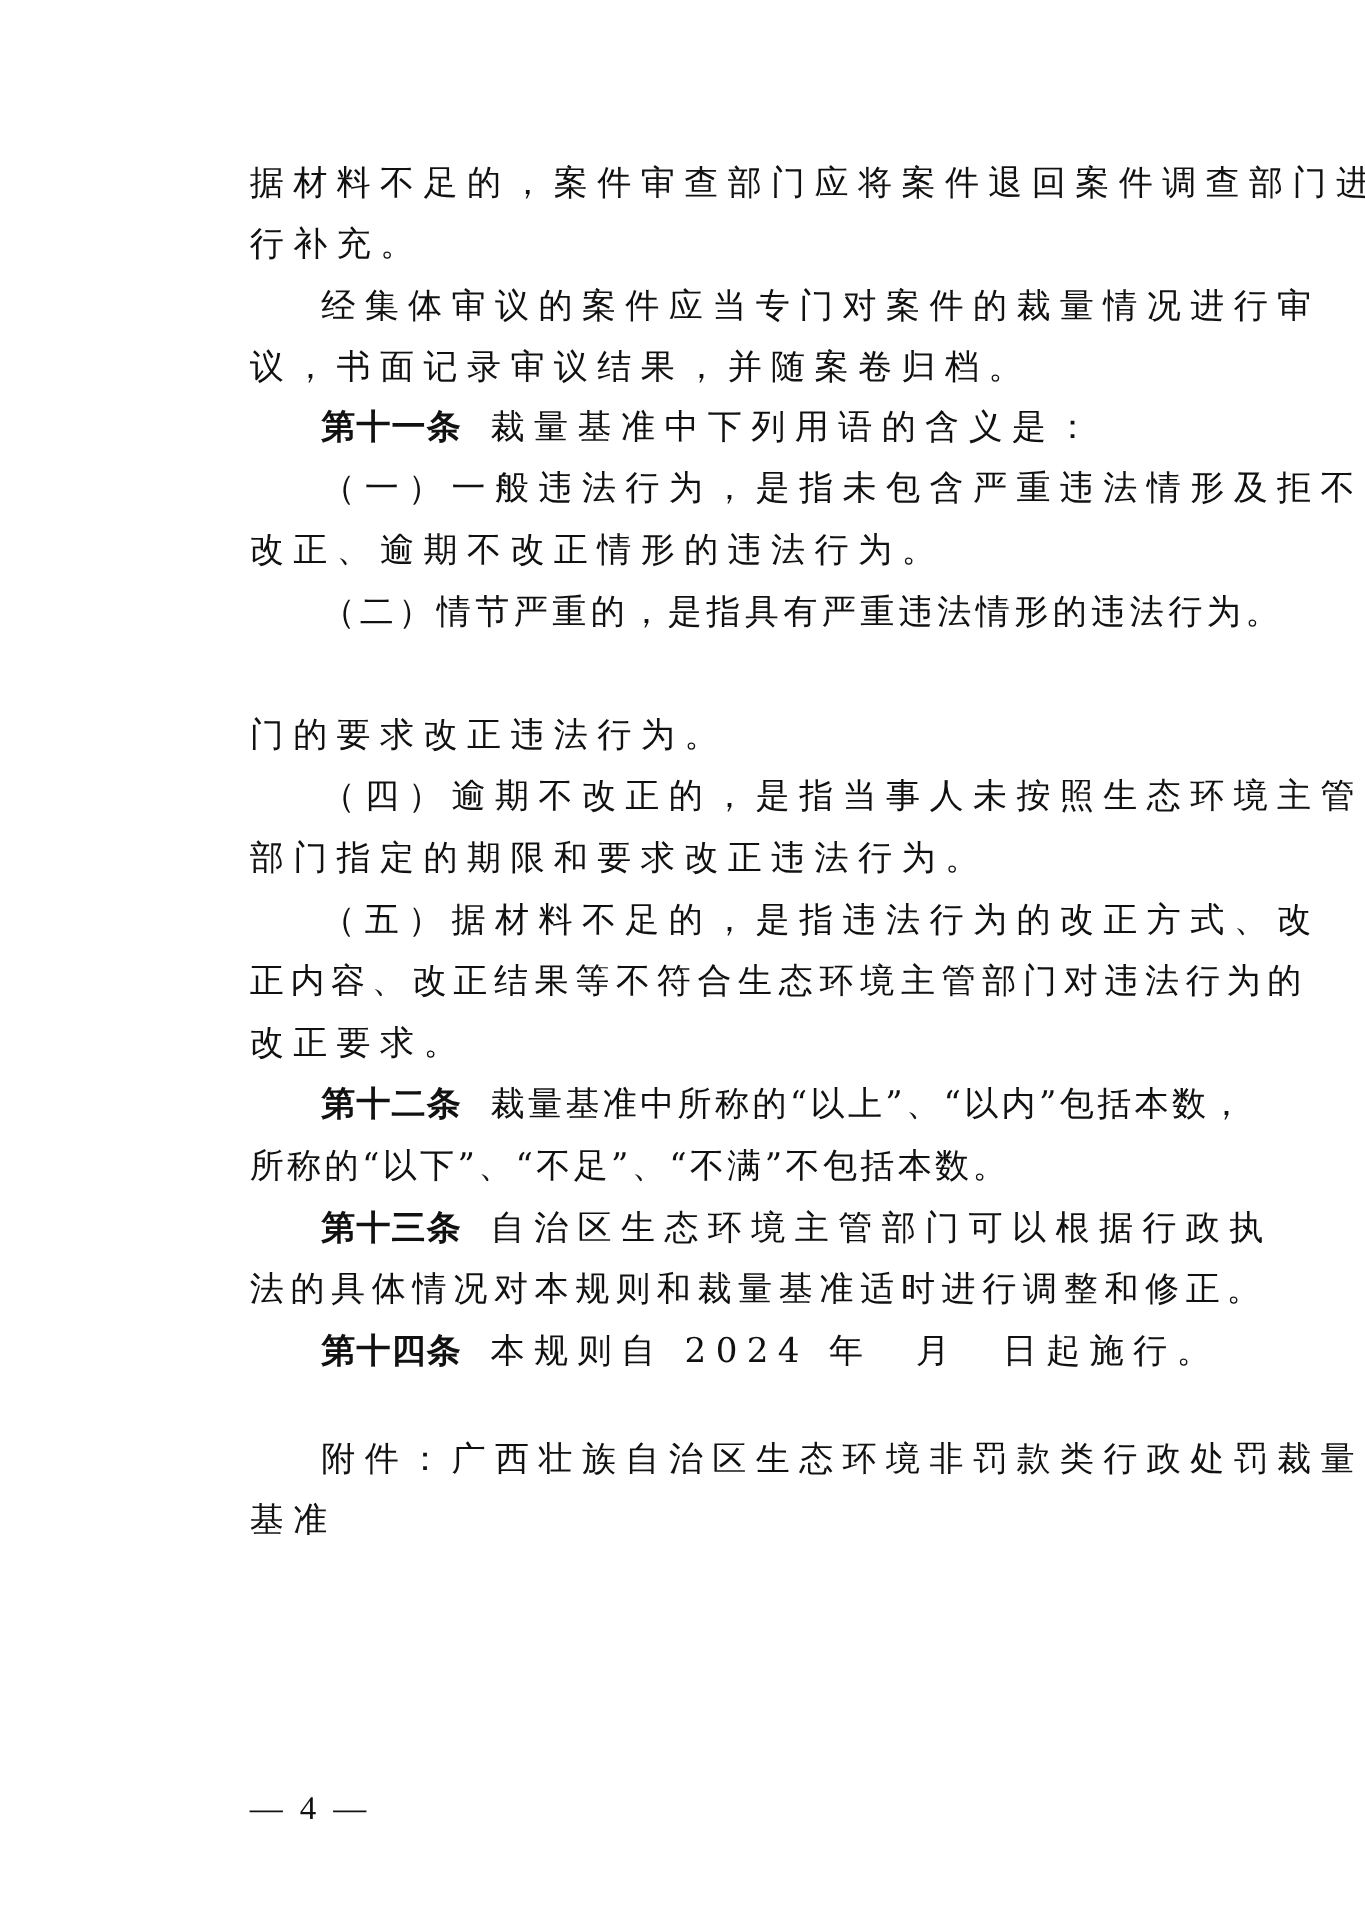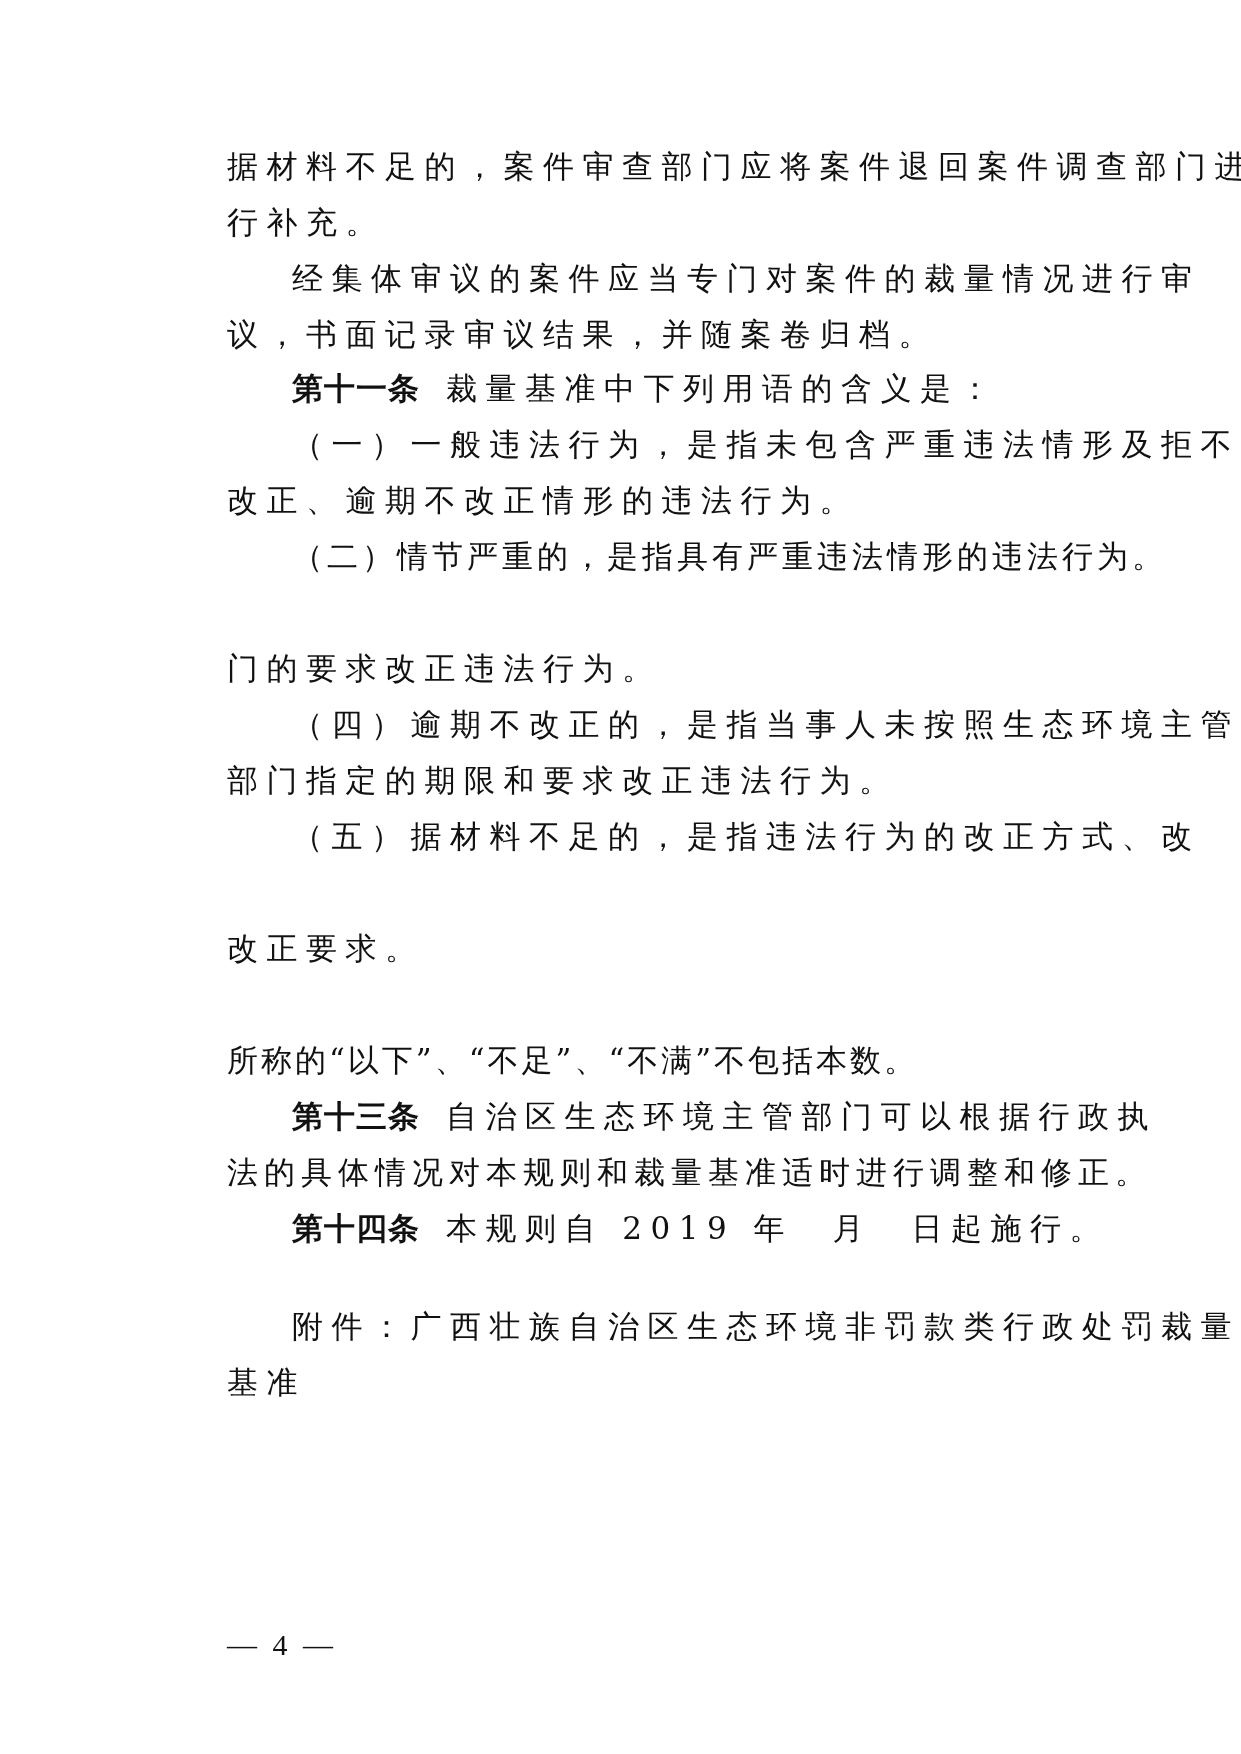--- a/index.html
+++ b/index.html
@@ -36,30 +36,34 @@
     <span class="b">第十一条</span><span>裁量基准中下列用语的含义是：</span>
   </div>
 
   <div class="line indent" style="top:424px">（一）一般违法行为，是指未包含严重违法情形及拒不</div>
   <div class="line" style="top:480px">改正、逾期不改正情形的违法行为。</div>
   <div class="line indent" style="top:536px; letter-spacing:4px">（二）情节严重的，是指具有严重违法情形的违法行为。</div>
   <div class="line" style="top:648px">门的要求改正违法行为。</div>
   <div class="line indent" style="top:704px">（四）逾期不改正的，是指当事人未按照生态环境主管</div>
   <div class="line" style="top:760px">部门指定的期限和要求改正违法行为。</div>
   <div class="line indent" style="top:816px">（五）据材料不足的，是指违法行为的改正方式、改</div>
+  <div class="line" style="top:872px; letter-spacing:6px">正内容、改正结果等不符合生态环境主管部门对违法行为的</div>
   <div class="line" style="top:928px">改正要求。</div>
 
+  <div class="line indent" style="top:984px; letter-spacing:3px">
+    <span class="b">第十二条</span><span>裁量基准中所称的“以上”、“以内”包括本数，</span>
+  </div>
   <div class="line" style="top:1040px; letter-spacing:3px">所称的“以下”、“不足”、“不满”不包括本数。</div>
 
   <div class="line indent" style="top:1096px">
     <span class="b">第十三条</span><span>自治区生态环境主管部门可以根据行政执</span>
   </div>
   <div class="line" style="top:1152px; letter-spacing:6px">法的具体情况对本规则和裁量基准适时进行调整和修正。</div>
 
   <div class="line indent" style="top:1208px">
-    <span class="b">第十四条</span><span>本规则自 2019 年　月　日起施行。</span>
+    <span class="b">第十四条</span><span>本规则自 2024 年　月　日起施行。</span>
   </div>
 
   <div class="line indent" style="top:1306px">附件：广西壮族自治区生态环境非罚款类行政处罚裁量</div>
   <div class="line" style="top:1362px">基准</div>
 
   <div class="pageno">— 4 —</div>
 </div>
 
 </body></html>

